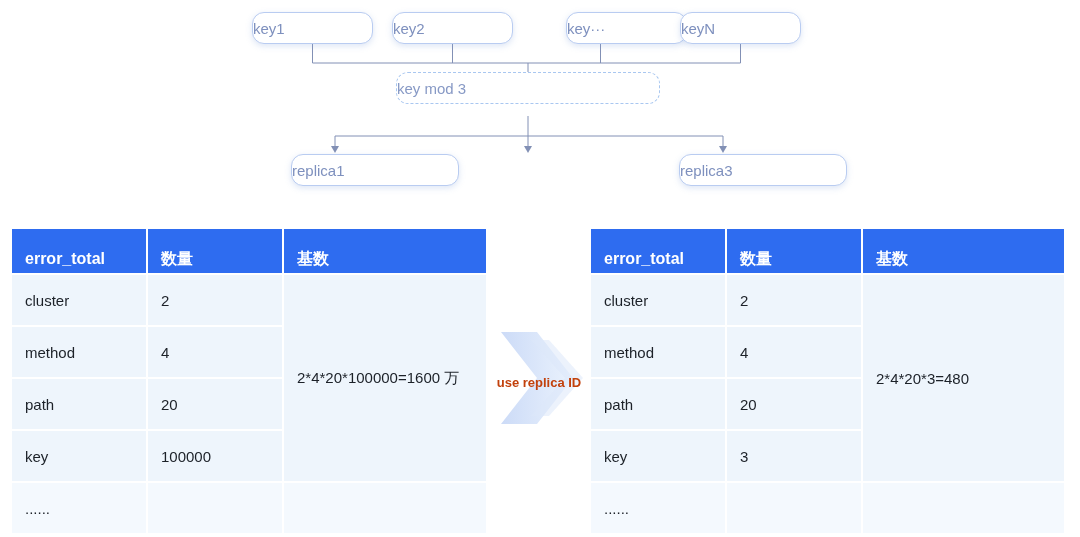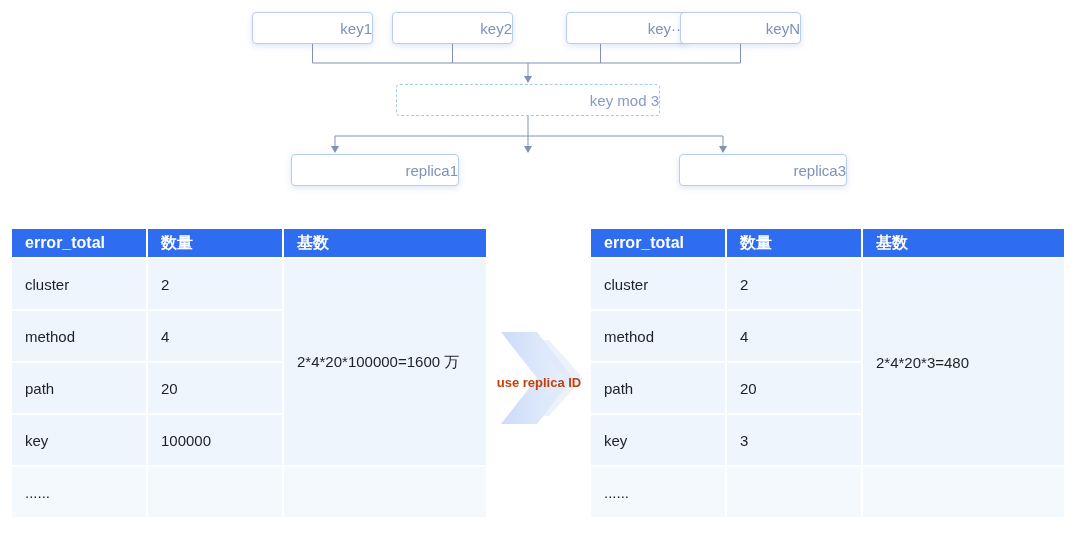--- a/index.html
+++ b/index.html
@@ -2,40 +2,40 @@
 <html><head>
 <meta charset="utf-8">
 <style>
   html,body{margin:0;padding:0;background:#fff;}
   .stage{
     position:relative;width:1080px;height:537px;background:#ffffff;overflow:hidden;
     font-family:"Liberation Sans","DejaVu Sans",sans-serif;
   }
   
   .node{
-    position:absolute;display:flex;align-items:center;justify-content:flex-end;
-    background:#ffffff;border:1px solid #b9ccf1;border-radius:4px;
+    position:absolute;display:flex;align-items:center;justify-content:flex-start;
+    background:#ffffff;border:1px solid #b9ccf1;border-radius:12px;
     color:#7e90be;font-size:15px;box-sizing:border-box;
     box-shadow:0 2px 6px rgba(130,160,220,.28);
   }
   .node.key{width:121px;height:32px;top:12px;}
   .node.mod{
-    left:396px;top:84px;width:264px;height:32px;
+    left:396px;top:72px;width:264px;height:32px;
     border:1px dashed #a9c7f0;box-shadow:none;color:#8799c5;
   }
   .node.replica{width:168px;height:32px;top:154px;margin-left:40px;}
   .connectors{position:absolute;left:0;top:0;}
   
   .dtable{
     position:absolute;border-collapse:separate;border-spacing:2px;table-layout:fixed;
     font-size:15px;color:#1c2128;
   }
   .dtable th{
     background:#2e6cf0;color:#ffffff;font-weight:bold;font-size:16px;
-    height:28px;text-align:left;padding:0 0 0 13px;
+    height:28px;text-align:left;padding:16px 0 0 13px;
   }
   .dtable td{
     background:#eef5fc;height:50px;padding:0 12px 0 13px;vertical-align:middle;
     overflow:hidden;white-space:nowrap;
   }
   .dtable tr.last td{background:#f4f9fe;}
   .dtable td.merged{vertical-align:middle;}
   .dtable.left{left:10px;top:227px;}
   .dtable.right{left:589px;top:227px;}
   

